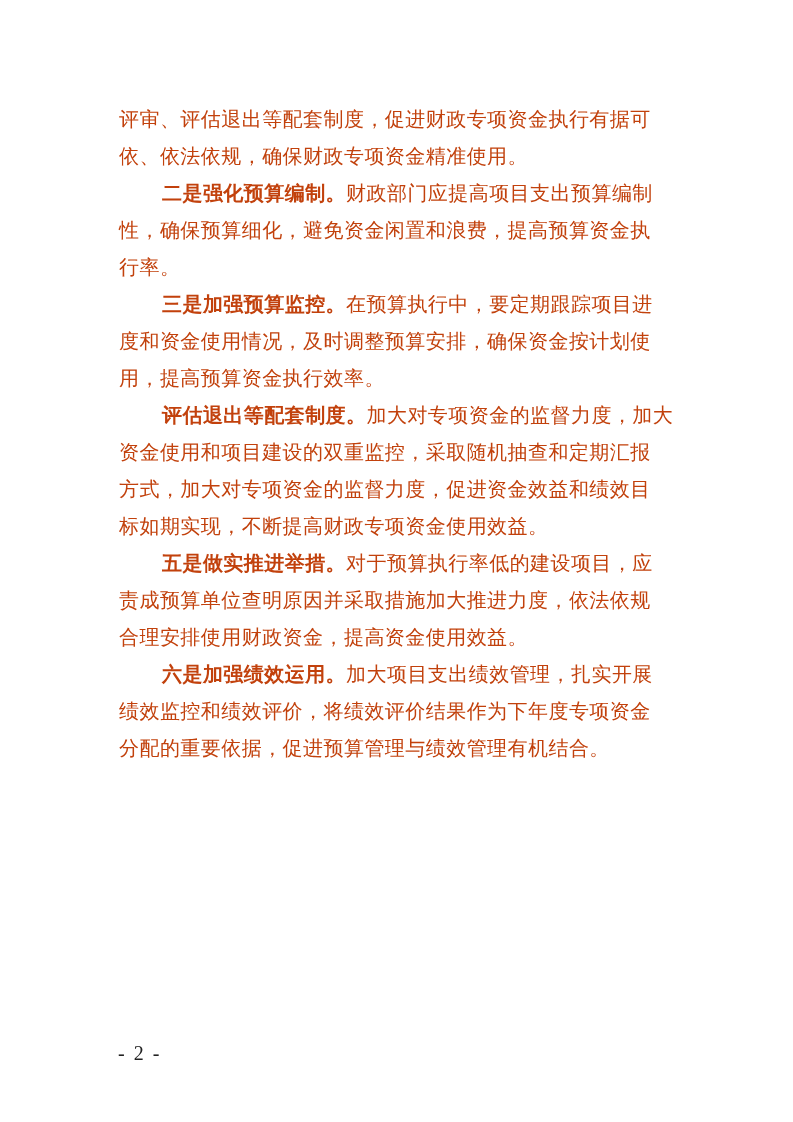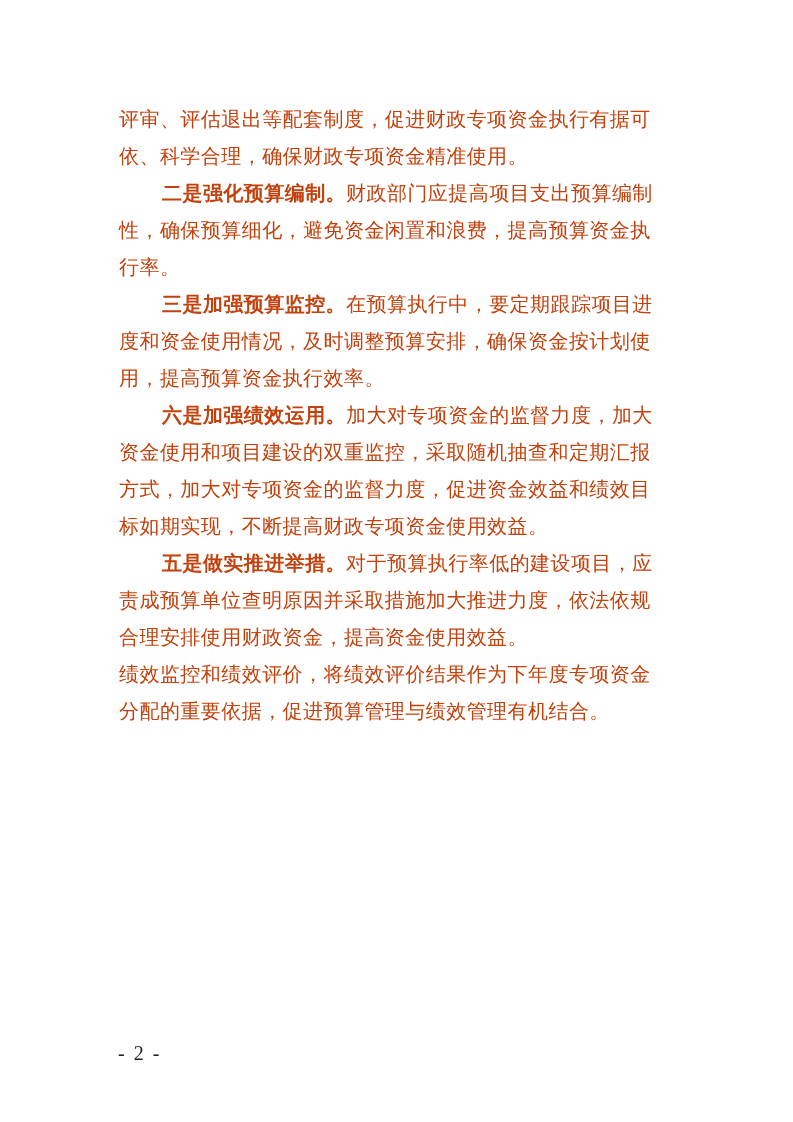--- a/index.html
+++ b/index.html
@@ -51,49 +51,50 @@
 </style>
 </head>
 <body>
 
 <div class="page">
 
   <div class="body-text">
 
     <div class="line"><span>评审、评估退出等配套制度，促进财政专项资金执行有据可</span></div>
 
-    <div class="line"><span>依、科学合理，确保财政专项资金精准使用。</span></div>
+    <div class="line"><span>依、依法依规，确保财政专项资金精准使用。</span></div>
 
     <div class="line ind"><span class="lead">二是强化预算编制。</span><span>财政部门应提高项目支出预算编制</span></div>
 
 
     <div class="line"><span>性，确保预算细化，避免资金闲置和浪费，提高预算资金执</span></div>
 
     <div class="line"><span>行率。</span></div>
 
     <div class="line ind"><span class="lead">三是加强预算监控。</span><span>在预算执行中，要定期跟踪项目进</span></div>
 
     <div class="line"><span>度和资金使用情况，及时调整预算安排，确保资金按计划使</span></div>
 
     <div class="line"><span>用，提高预算资金执行效率。</span></div>
 
-    <div class="line ind"><span class="lead">六是加强绩效运用。</span><span>加大对专项资金的监督力度，加大</span></div>
+    <div class="line ind"><span class="lead">评估退出等配套制度。</span><span>加大对专项资金的监督力度，加大</span></div>
 
     <div class="line"><span>资金使用和项目建设的双重监控，采取随机抽查和定期汇报</span></div>
 
     <div class="line"><span>方式，加大对专项资金的监督力度，促进资金效益和绩效目</span></div>
 
     <div class="line"><span>标如期实现，不断提高财政专项资金使用效益。</span></div>
 
     <div class="line ind"><span class="lead">五是做实推进举措。</span><span>对于预算执行率低的建设项目，应</span></div>
 
     <div class="line"><span>责成预算单位查明原因并采取措施加大推进力度，依法依规</span></div>
 
     <div class="line"><span>合理安排使用财政资金，提高资金使用效益。</span></div>
 
+    <div class="line ind"><span class="lead">六是加强绩效运用。</span><span>加大项目支出绩效管理，扎实开展</span></div>
 
     <div class="line"><span>绩效监控和绩效评价，将绩效评价结果作为下年度专项资金</span></div>
 
     <div class="line"><span>分配的重要依据，促进预算管理与绩效管理有机结合。</span></div>
 
   </div>
 
   <div class="page-footer">- 2 -</div>
 
 </div>

